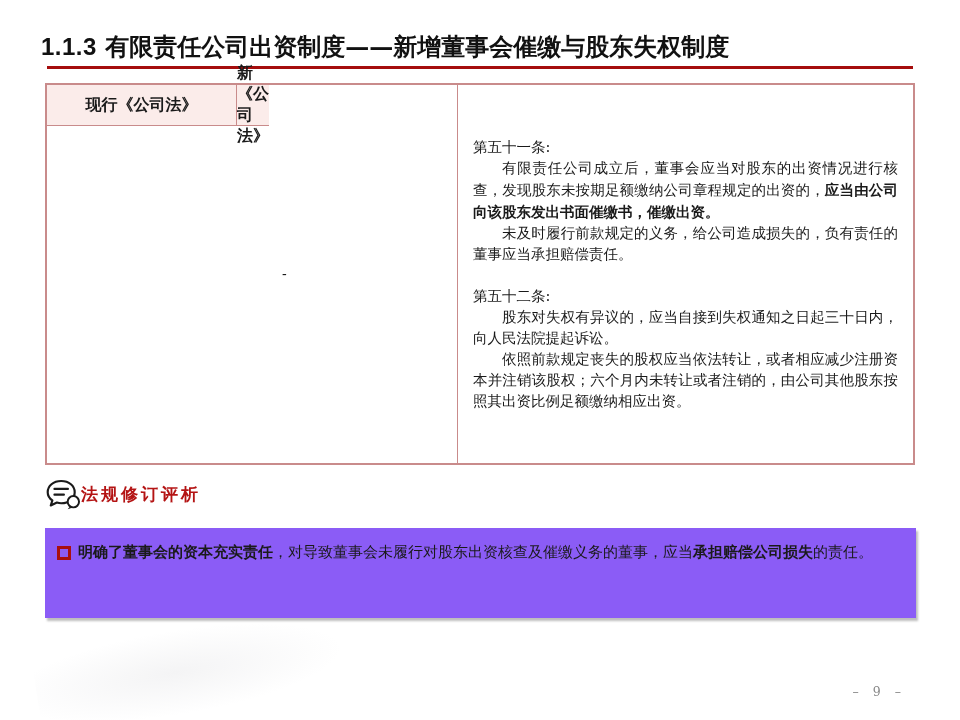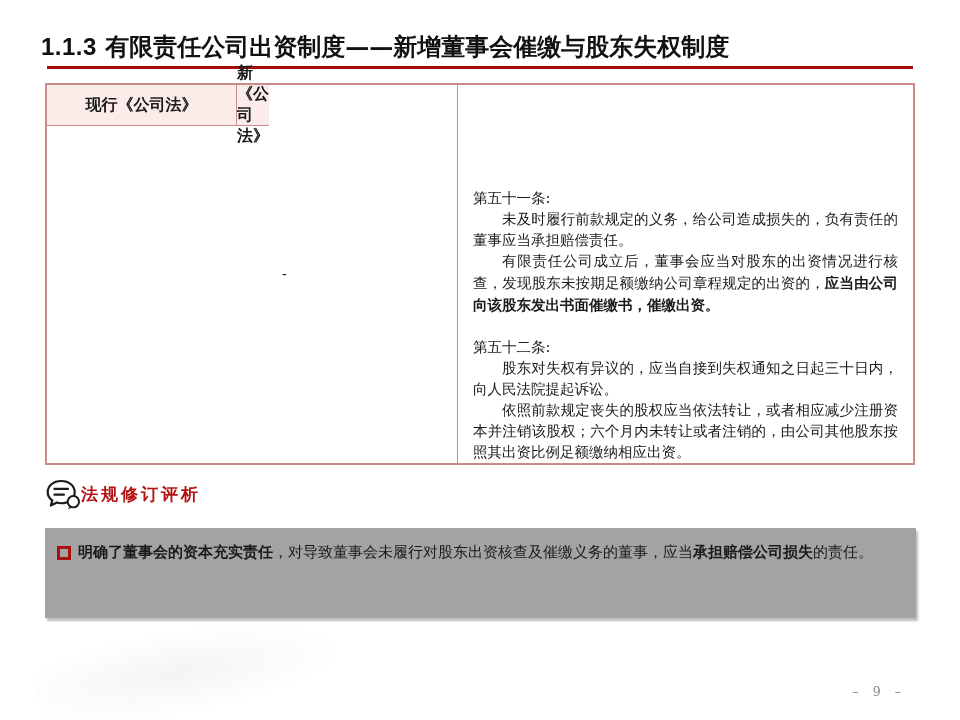--- a/index.html
+++ b/index.html
@@ -34,40 +34,40 @@
     font-size:16px; font-weight:bold;
   }
   .th-new { flex:1; display:flex; align-items:center; justify-content:center; font-size:16px; font-weight:bold; }
   .table-body { display:flex; flex:1; min-height:0; }
   .cell-current {
     width:189px; flex:0 0 189px; border-right:1px solid #c98b8b;
     display:flex; align-items:center; padding-left:13px; box-sizing:border-box;
     font-size:14px;
   }
   .cell-new {
-    flex:1; padding:0 15px; box-sizing:border-box;
-    display:flex; flex-direction:column; justify-content:flex-end;
+    flex:1; padding:16px 15px; box-sizing:border-box;
+    display:flex; flex-direction:column; justify-content:center;
     font-size:14.5px; line-height:21px; text-align:justify;
   }
   .article p { margin:0; text-indent:2em; }
   .article p.art-heading { text-indent:0; }
   .article-52 { margin-top:21px; }
   .b { font-weight:bold; }
   
   .commentary-header {
     position:absolute; left:45px; top:477px; height:34px;
     display:flex; align-items:center; 
   }
   .commentary-title {
     font-size:17px; font-weight:bold; color:#b41414; letter-spacing:3px;
   }
   
   .analysis-box {
     position:absolute; left:45px; top:528px; width:871px; height:90px;
-    background:#a3a3a3; box-sizing:border-box;
+    background:#8b5cf6; box-sizing:border-box;
     padding:11px 10px 0 10px;
     box-shadow:2px 3px 2px rgba(110,110,110,0.45);
     font-size:15px; line-height:27px; text-align:justify;
   }
   .bullet { position:relative; padding-left:23px; margin:0; }
   .bullet-marker {
     position:absolute; left:2px; top:7px; width:8px; height:8px;
     border:3px solid #a80f0f; background:transparent;
   }
   
@@ -97,22 +97,22 @@
     <div class="table-header">
       <div class="th-current">现行《公司法》</div>
       <div class="th-new">新《公司法》</div>
     </div>
     <div class="table-body">
       <div class="cell-current">-</div>
       <div class="cell-new">
 
         <div class="article">
           <p class="art-heading">第五十一条:</p>
+          <p><span>有限责任公司成立后，董事会应当对股东的出资情况进行核查，发现股东未按期足额缴纳公司章程规定的出资的，</span><span class="b">应当由公司向该股东发出书面催缴书，催缴出资。</span></p>
           <p><span>未及时履行前款规定的义务，给公司造成损失的，负有责任的董事应当承担赔偿责任。</span></p>
-          <p><span>有限责任公司成立后，董事会应当对股东的出资情况进行核查，发现股东未按期足额缴纳公司章程规定的出资的，</span><span class="b">应当由公司向该股东发出书面催缴书，催缴出资。</span></p>
         </div>
 
         <div class="article article-52">
           <p class="art-heading">第五十二条:</p>
           <p><span>股东对失权有异议的，应当自接到失权通知之日起三十日内，向人民法院提起诉讼。</span></p>
           <p><span>依照前款规定丧失的股权应当依法转让，或者相应减少注册资本并注销该股权；六个月内未转让或者注销的，由公司其他股东按照其出资比例足额缴纳相应出资。</span></p>
         </div>
 
       </div>
     </div>

